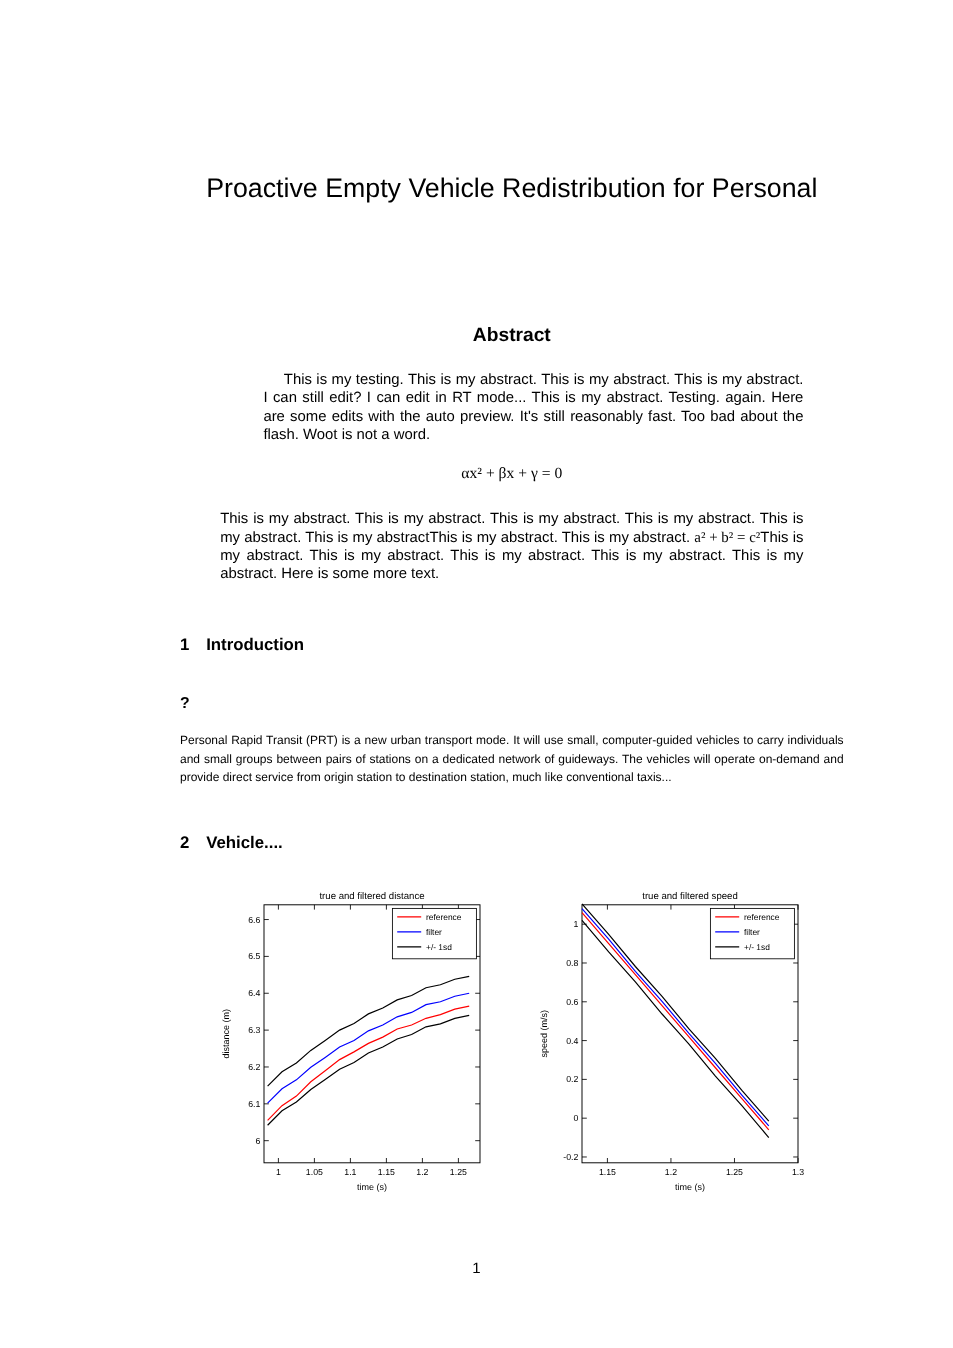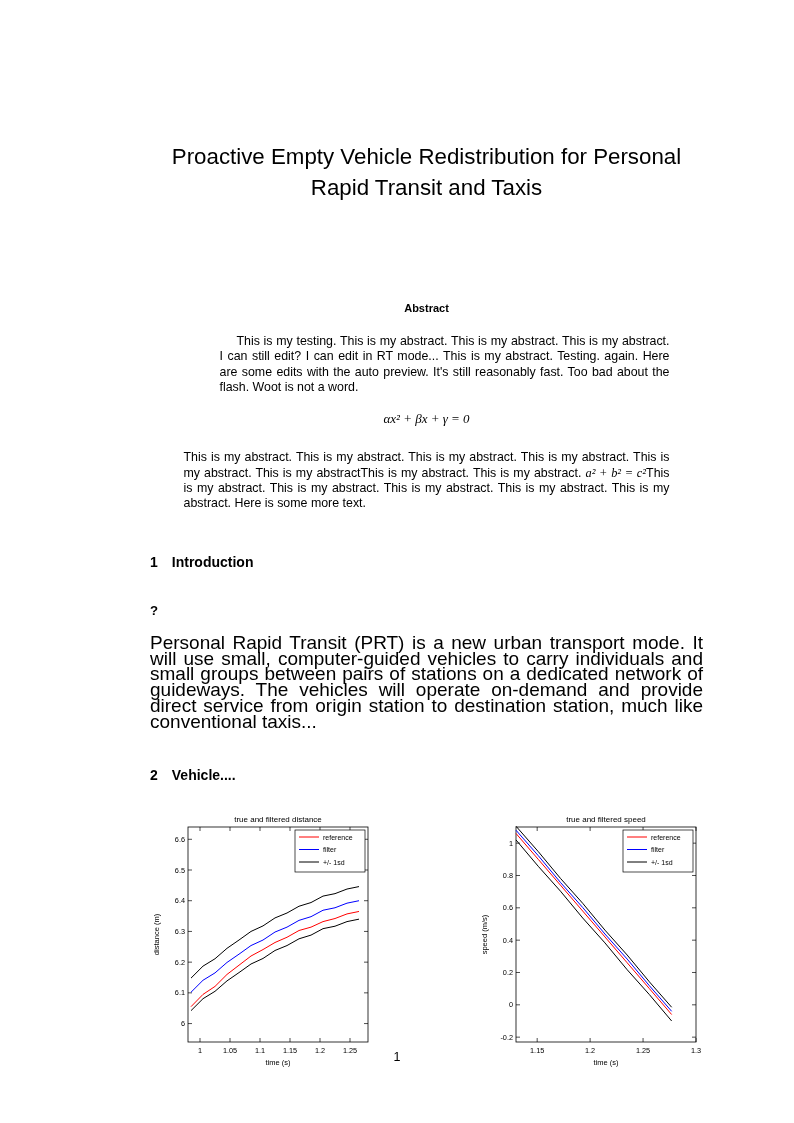--- a/index.html
+++ b/index.html
@@ -5,46 +5,45 @@
   * { margin:0; padding:0; box-sizing:border-box; }
   html,body { background:#ffffff; }
   .page {
     position:relative; width:794px; height:1123px; margin:0 auto;
     background:#ffffff; color:#000;
     font-family:"Liberation Sans","DejaVu Sans",sans-serif;
     overflow:hidden;
   }
   .content { position:absolute; left:150px; top:0; width:553px; }
   .title { margin-top:141px; text-align:center; font-size:22.3px; line-height:31px; font-weight:normal; }
-  .abstract-heading { margin-top:99px; text-align:center; font-size:11px; font-weight:bold; }
+  .abstract-heading { margin-top:99px; text-align:center; font-size:16px; font-weight:bold; }
   .abstract-body { width:486px; margin:20px auto 0 auto; font-size:12.4px; line-height:15.3px; text-align:justify; }
   .abstract-body p.indent { text-indent:17px;margin-left:36px; }
   .equation {
     margin-top:16px; text-align:center;
-    font-family:"Liberation Serif","DejaVu Serif",serif; font-style:italic; font-size:13px;
+    font-family:"Liberation Serif","DejaVu Serif",serif; font-size:13px;
   }
   .par2 { margin-top:24px; }
-  .math { font-family:"Liberation Serif","DejaVu Serif",serif; font-style:italic; }
+  .math { font-family:"Liberation Serif","DejaVu Serif",serif; }
   .section-heading { display:flex; gap:14px; font-size:14px; font-weight:bold; }
   .sec1 { margin-top:42px; }
   .question { margin-top:33px; font-size:13.2px; font-weight:bold; }
-  .body-par { margin-top:17px; font-size:19px; line-height:15.9px; text-align:justify; }
+  .body-par { margin-top:17px; font-size:10px; line-height:15.9px; text-align:justify; }
   .sec2 { margin-top:37px; }
-  .figures { margin-top:30px; display:flex; justify-content:space-between; gap:40px; }
+  .figures { margin-top:30px; display:flex; justify-content:center; gap:40px; }
   svg text { font-family:"Liberation Sans","DejaVu Sans",sans-serif; fill:#000; }
   .page-number { position:absolute; left:0; top:1050px; width:100%; text-align:center; font-size:12.5px; }
 </style>
 </head>
 <body>
 
 <div class="page">
   <div class="content">
 
     <h1 class="title"><span>Proactive Empty Vehicle Redistribution for Personal</span><br>
-      <span>Rapid Transit and Taxis</span>
     </h1>
 
     <div class="abstract-heading">Abstract</div>
 
     <div class="abstract-body">
       <p class="indent">This is my testing. This is my abstract. This is my abstract. This is my abstract. I can still edit? I can edit in RT mode... This is my abstract. Testing. again. Here are some edits with the auto preview. It's still reasonably fast. Too bad about the flash. Woot is not a word.</p>
       <div class="equation">αx² + βx + γ = 0</div>
       <p class="par2"><span>This is my abstract. This is my abstract. This is my abstract. This is my abstract. This is my abstract. This is my abstractThis is my abstract. This is my abstract. </span><span class="math">a² + b² = c²</span><span>This is my abstract. This is my abstract. This is my abstract. This is my abstract. This is my abstract. Here is some more text.</span></p>
     </div>
 

